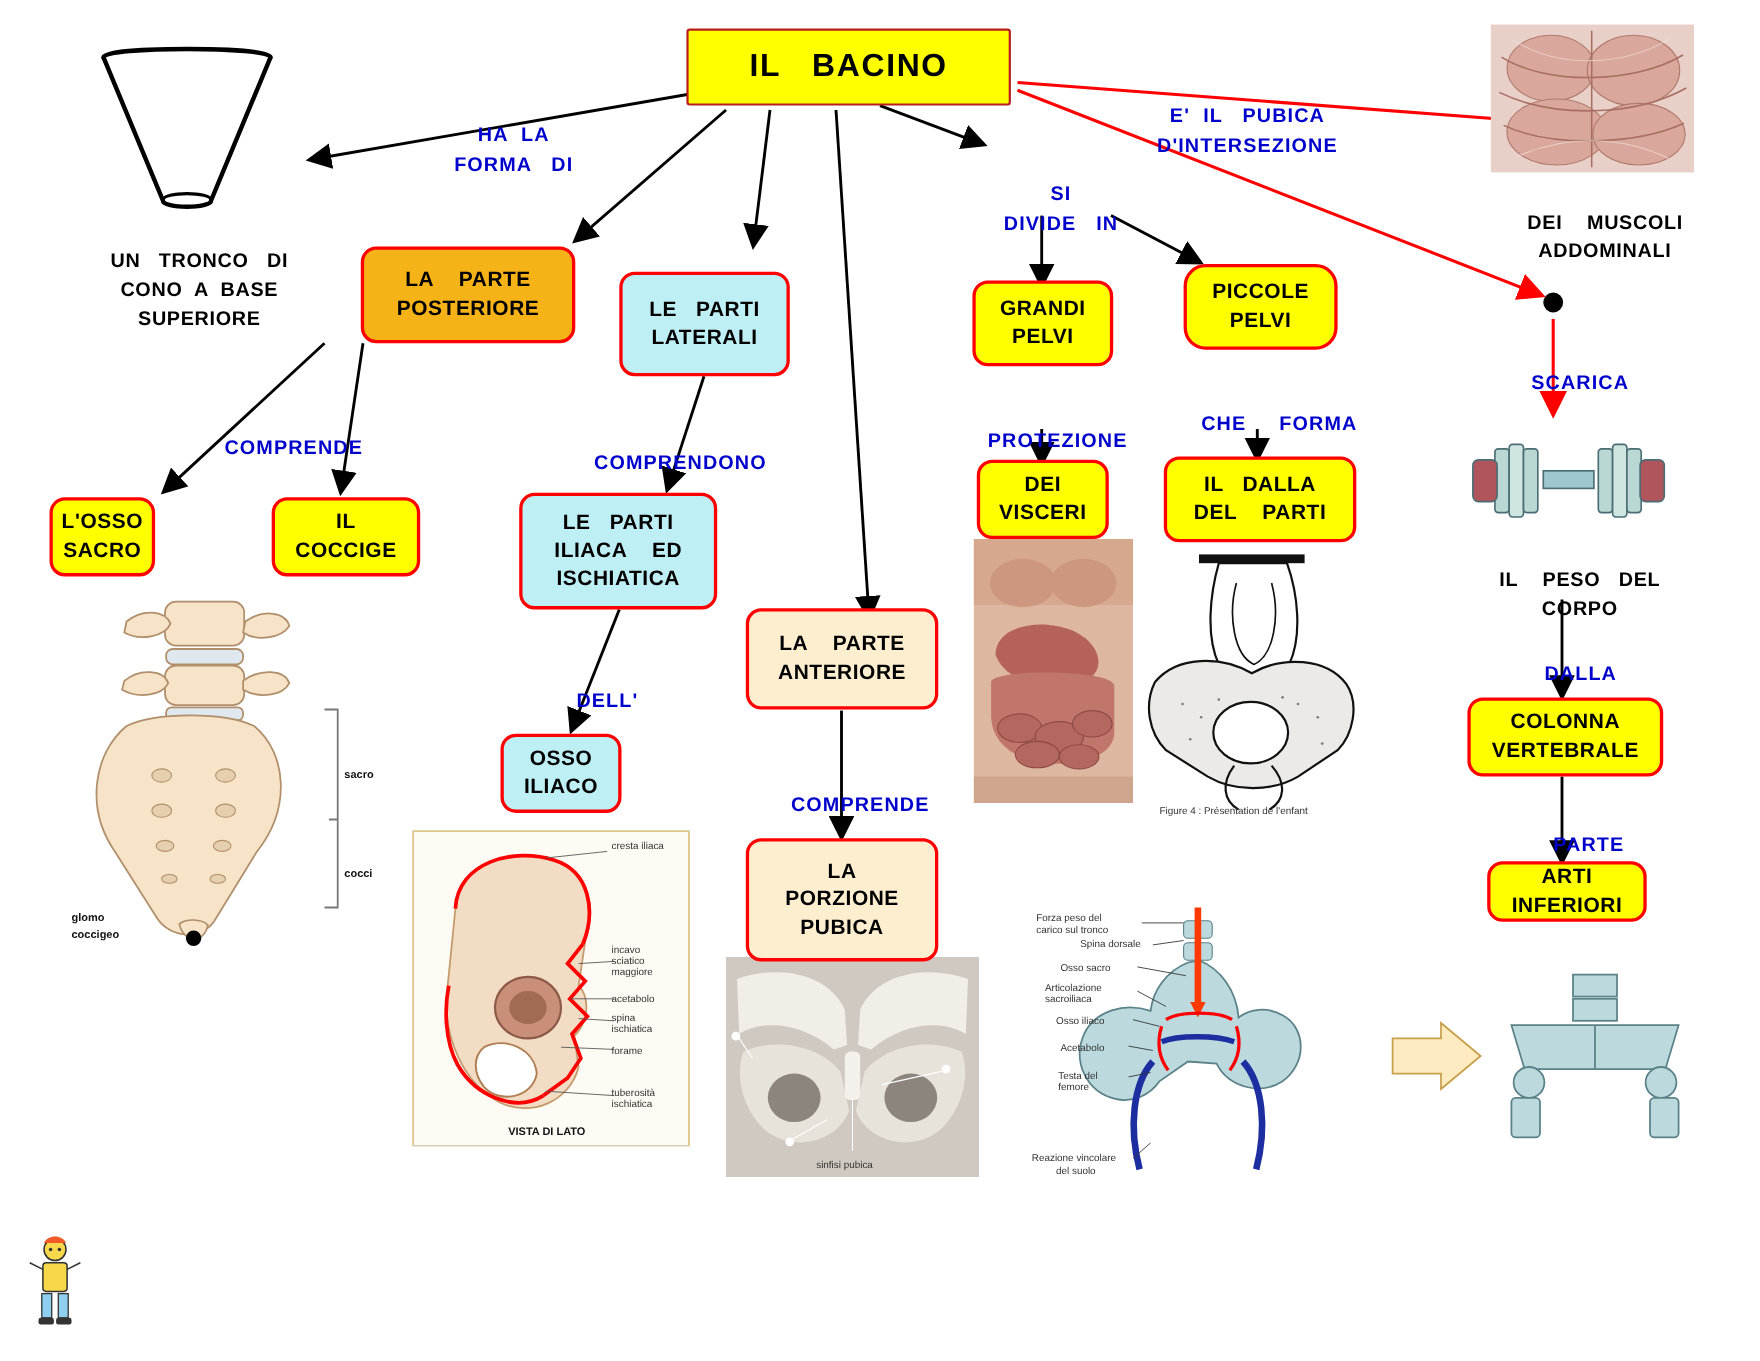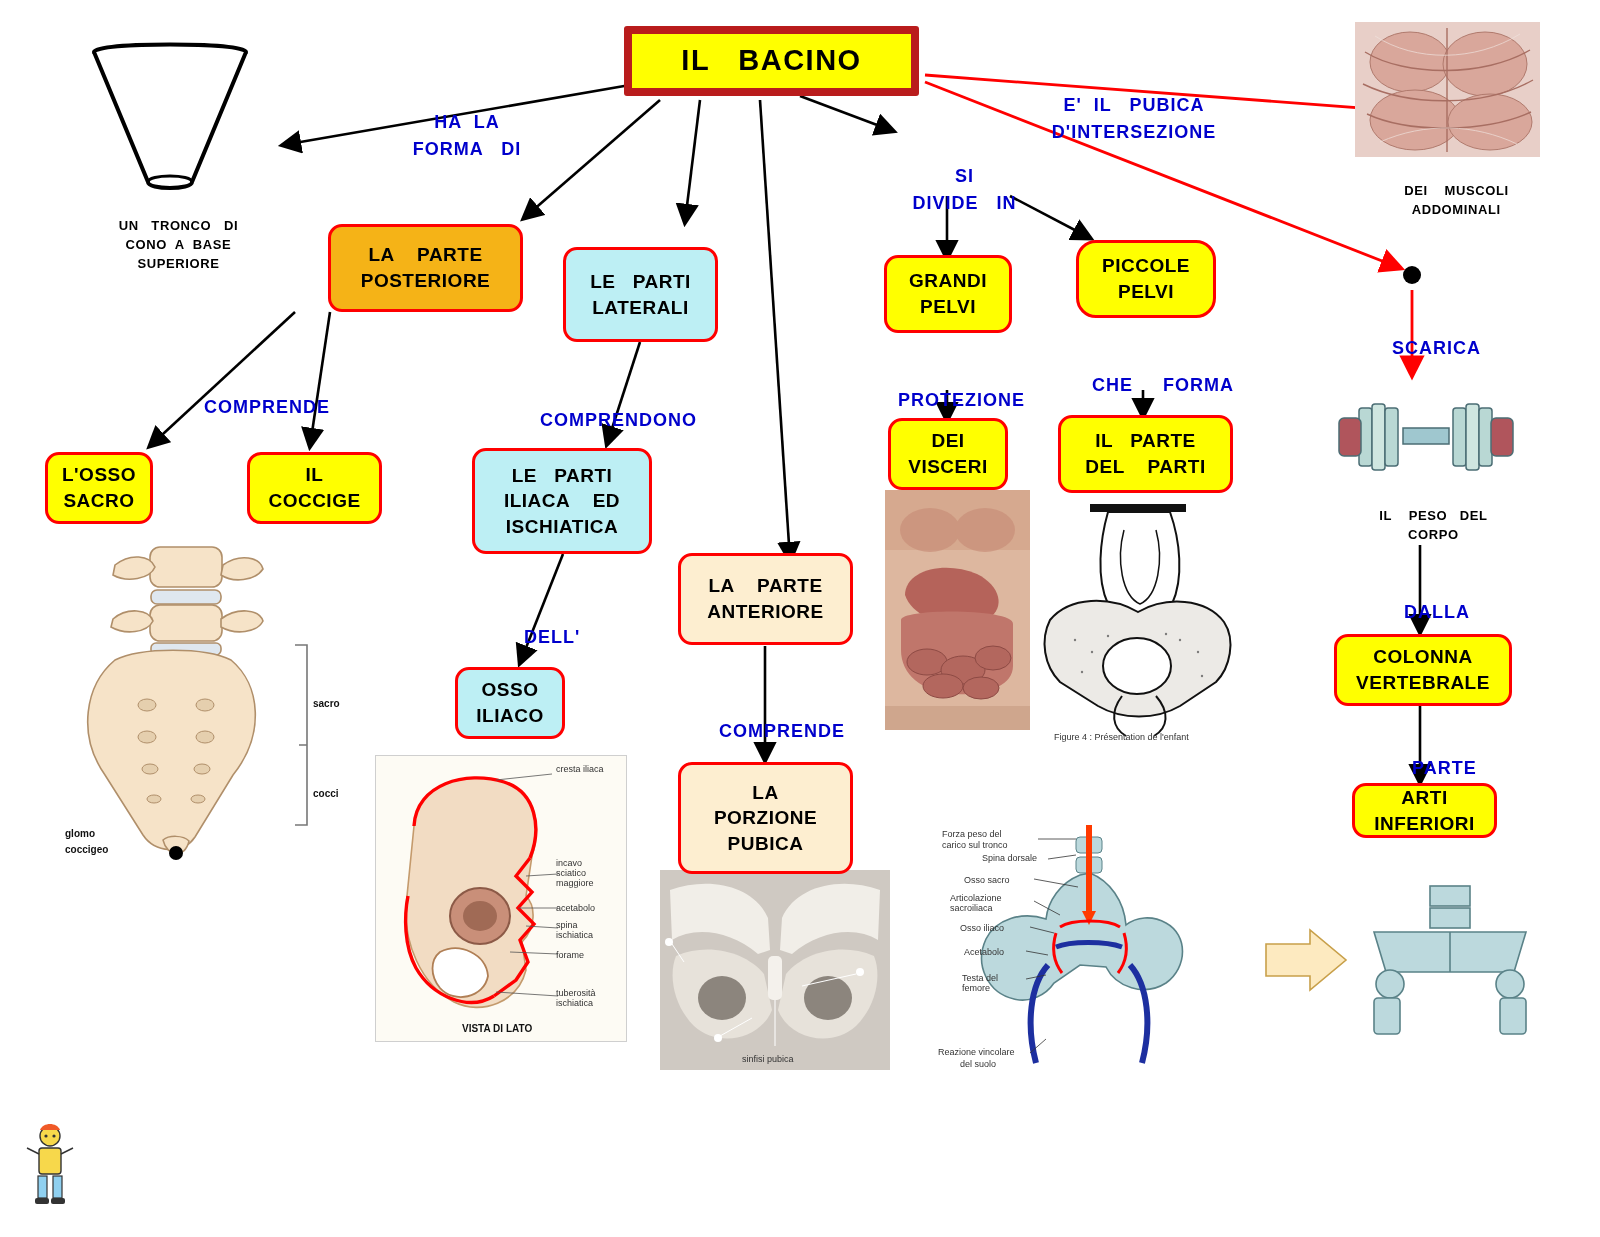--- a/index.html
+++ b/index.html
@@ -34,21 +34,21 @@
     justify-content: center;
     text-align: center;
     font-weight: bold;
     letter-spacing: 0.5px;
     line-height: 1.35;
     color: #000;
   }
   .node span { display: block; white-space: pre; }
   .n-title {
     background: #ffff00;
-    border: 8px solid #b91c1c;
+    border: 2px solid #b91c1c;
     border-radius: 3px;
     font-size: 29px;
     letter-spacing: 1.5px;
   }
   .n-yellow {
     background: #ffff00;
     border: 3px solid #ff0000;
     border-radius: 14px;
     font-size: 19px;
   }
@@ -77,21 +77,21 @@
     font-size: 18px;
     letter-spacing: 1px;
     line-height: 1.5;
     text-align: center;
     white-space: pre;
   }
   .cap {
     position: absolute;
     color: #000;
     font-weight: bold;
-    font-size: 13px;
+    font-size: 18px;
     letter-spacing: 0.6px;
     line-height: 1.45;
     text-align: center;
     white-space: pre;
   }
   .pic {
     position: absolute;
     overflow: hidden;
   }
   .tiny {
@@ -417,21 +417,21 @@
   <div class="node n-yellow" style="left:884px;top:255px;width:128px;height:78px;">
     <span>GRANDI</span>
     <span>PELVI</span>
   </div>
 
   <div class="node n-yellow" style="left:1076px;top:240px;width:140px;height:78px;border-radius:20px;">
     <span>PICCOLE</span>
     <span>PELVI</span>
   </div>
 
-  <div class="node n-yellow" style="left:45px;top:452px;width:108px;height:72px;">
+  <div class="node n-yellow" style="left:45px;top:452px;width:96px;height:72px;">
     <span>L'OSSO</span>
     <span>SACRO</span>
   </div>
 
   <div class="node n-yellow" style="left:247px;top:452px;width:135px;height:72px;">
     <span>IL</span>
     <span>COCCIGE</span>
   </div>
 
   <div class="node n-cyan" style="left:472px;top:448px;width:180px;height:106px;">
@@ -455,21 +455,21 @@
     <span>PORZIONE</span>
     <span>PUBICA</span>
   </div>
 
   <div class="node n-yellow" style="left:888px;top:418px;width:120px;height:72px;">
     <span>DEI</span>
     <span>VISCERI</span>
   </div>
 
   <div class="node n-yellow" style="left:1058px;top:415px;width:175px;height:78px;">
-    <span>IL   PARTE</span>
+    <span>IL   DALLA</span>
     <span>DEL    PARTI</span>
   </div>
 
   <div class="node n-yellow" style="left:1334px;top:634px;width:178px;height:72px;text-align:right;">
     <span>COLONNA</span>
     <span>VERTEBRALE</span>
   </div>
 
   <div class="node n-yellow" style="left:1352px;top:783px;width:145px;height:55px;">
     <span>ARTI</span>

